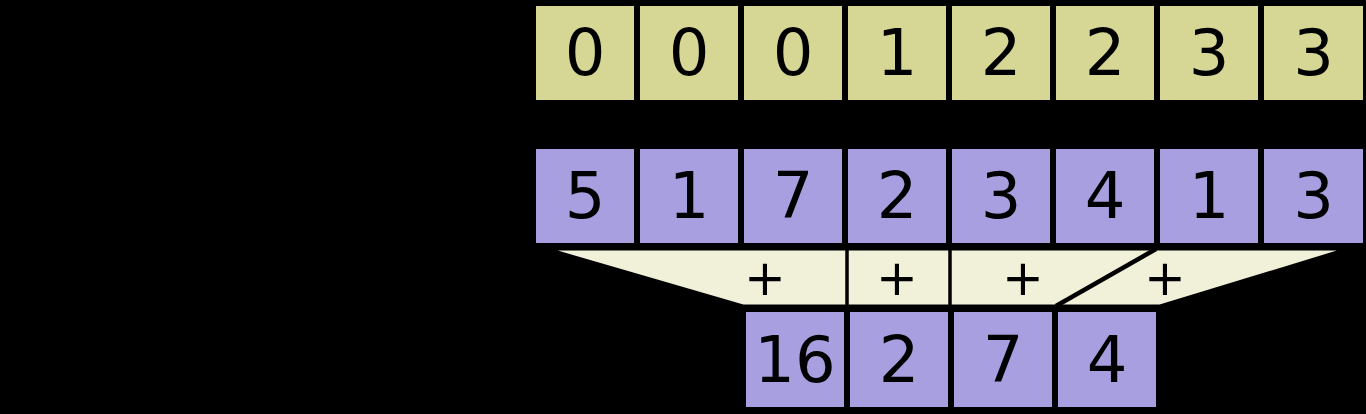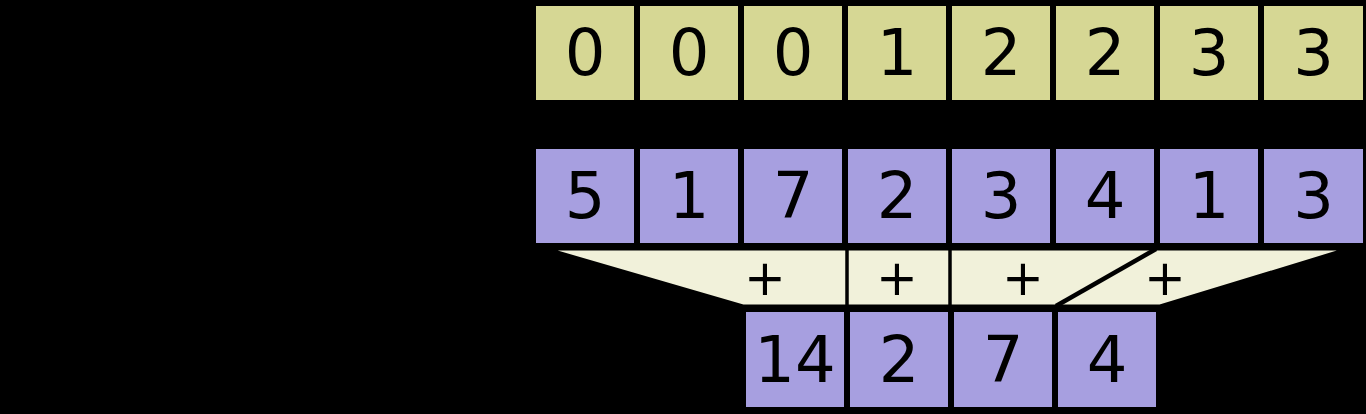--- a/index.html
+++ b/index.html
@@ -75,19 +75,19 @@
     <line x1="847" y1="249" x2="847" y2="306" stroke="#000000" stroke-width="3.5"></line>
     <line x1="950" y1="249" x2="950" y2="306" stroke="#000000" stroke-width="3.5"></line>
     <line x1="1156" y1="249" x2="1056" y2="306" stroke="#000000" stroke-width="4.5"></line>
     <text class="op-text" x="765" y="278" text-anchor="middle" dominant-baseline="central">+</text>
     <text class="op-text" x="897" y="278" text-anchor="middle" dominant-baseline="central">+</text>
     <text class="op-text" x="1023" y="278" text-anchor="middle" dominant-baseline="central">+</text>
     <text class="op-text" x="1165" y="278" text-anchor="middle" dominant-baseline="central">+</text>
   </svg>
 
   <div>
-    <div class="cell purple" style="left:743px;top:309px;height:101px">14</div>
+    <div class="cell purple" style="left:743px;top:309px;height:101px">16</div>
     <div class="cell purple" style="left:847px;top:309px;height:101px">2</div>
     <div class="cell purple" style="left:951px;top:309px;height:101px">7</div>
     <div class="cell purple" style="left:1055px;top:309px;height:101px">4</div>
   </div>
 
 </div>
 
 </body></html>

